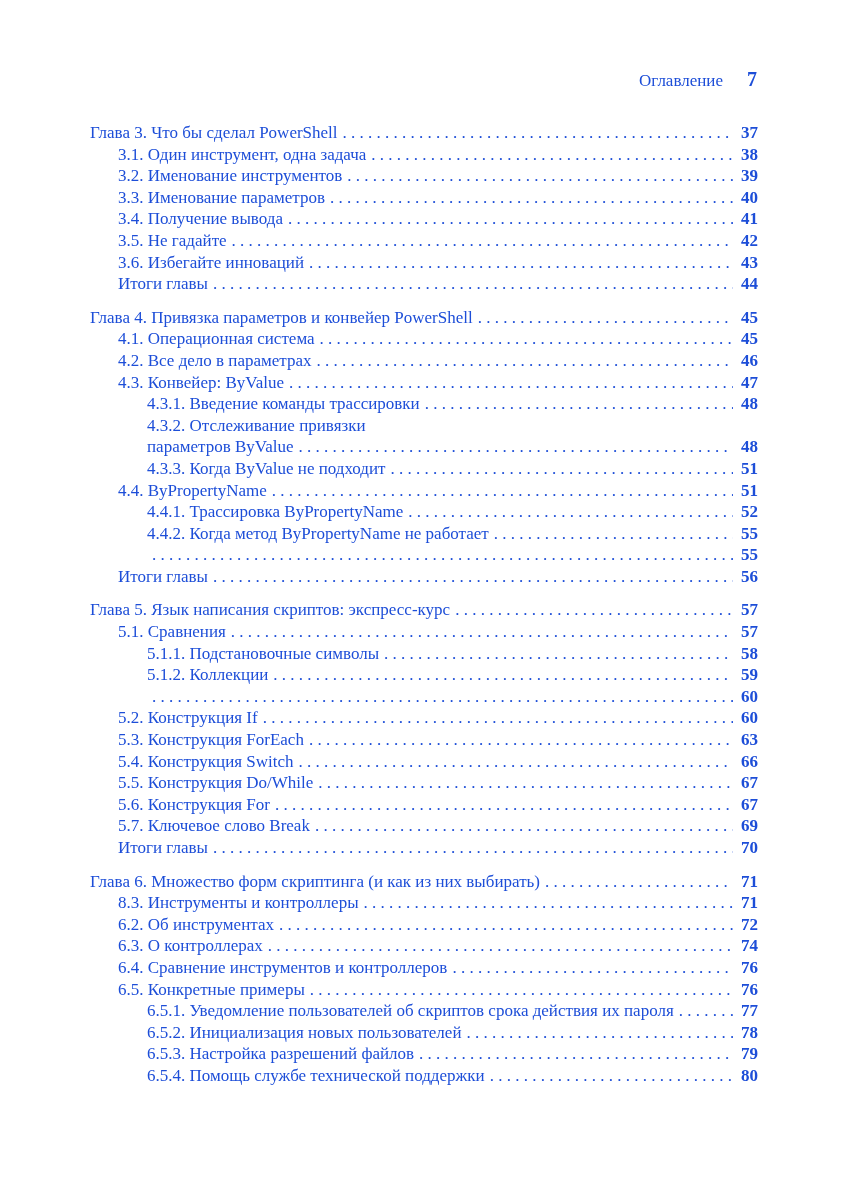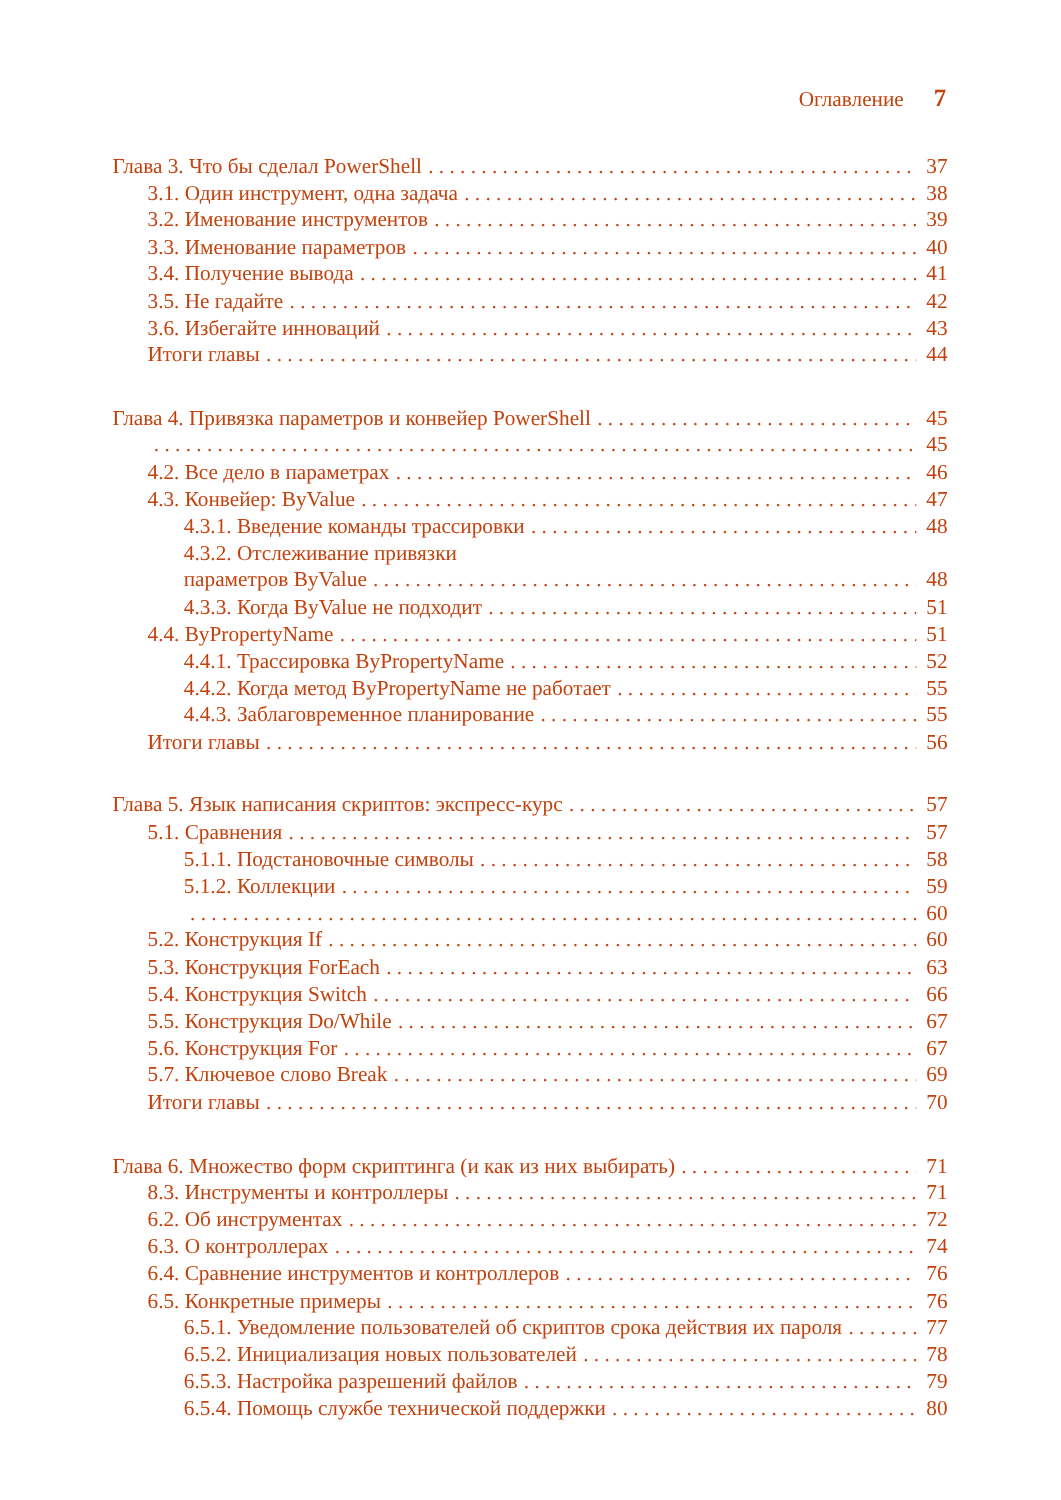--- a/index.html
+++ b/index.html
@@ -7,21 +7,21 @@
     margin: 0;
     padding: 0;
     background: #ffffff;
   }
   .page {
     position: relative;
     width: 849px;
     height: 1200px;
     background: #ffffff;
     font-family: "Liberation Serif", "DejaVu Serif", serif;
-    color: #c2410c;
+    color: #1d4ed8;
     overflow: hidden;
   }
   .running-head {
     position: absolute;
     top: 68px;
     right: 92px;
     display: flex;
     align-items: baseline;
     gap: 24px;
   }
@@ -37,37 +37,38 @@
     top: 122px;
     left: 90px;
     width: 668px;
   }
   .row {
     display: flex;
     align-items: baseline;
     font-size: 17px;
     line-height: 21.6px;
   }
-  .row.gap { margin-top: 29px; }
+  .row.gap { margin-top: 12px; }
   .indent-0 { padding-left: 0; }
   .indent-1 { padding-left: 28px; }
   .indent-2 { padding-left: 57px; }
   .txt { white-space: nowrap; }
   .txt b { font-weight: normal; }
   .leader {
     flex: 1 1 auto;
     min-width: 10px;
     overflow: hidden;
     white-space: nowrap;
     margin: 0 3px 0 5px;
   }
   .page-num {
     min-width: 22px;
     text-align: right;
     white-space: nowrap;
+    font-weight: bold;
   }
 </style>
 </head>
 <body>
 
 <div class="page">
 
   <div class="running-head">
     <span class="rh-title">Оглавление</span>
     <span class="rh-num">7</span>
@@ -113,20 +114,21 @@
         <span class="txt">Итоги главы</span>
         <span class="leader">. . . . . . . . . . . . . . . . . . . . . . . . . . . . . . . . . . . . . . . . . . . . . . . . . . . . . . . . . . . . . . . . . . . . . . . . . . . . . . . . . . . . . . . . . . </span>
         <span class="page-num">44</span>
       </div>
       <div class="row indent-0 gap">
         <span class="txt"><b>Глава 4.</b> Привязка параметров и конвейер PowerShell</span>
         <span class="leader">. . . . . . . . . . . . . . . . . . . . . . . . . . . . . . . . . . . . . . . . . . . . . . . . . . . . . . . . . . . . . . . . . . . . . . . . . . . . . . . . . . . . . . . . . . </span>
         <span class="page-num">45</span>
       </div>
       <div class="row indent-1">
+        <span class="txt">4.1. Операционная система</span>
         <span class="leader">. . . . . . . . . . . . . . . . . . . . . . . . . . . . . . . . . . . . . . . . . . . . . . . . . . . . . . . . . . . . . . . . . . . . . . . . . . . . . . . . . . . . . . . . . . </span>
         <span class="page-num">45</span>
       </div>
       <div class="row indent-1">
         <span class="txt">4.2. Все дело в параметрах</span>
         <span class="leader">. . . . . . . . . . . . . . . . . . . . . . . . . . . . . . . . . . . . . . . . . . . . . . . . . . . . . . . . . . . . . . . . . . . . . . . . . . . . . . . . . . . . . . . . . . </span>
         <span class="page-num">46</span>
       </div>
       <div class="row indent-1">
         <span class="txt">4.3. Конвейер: ByValue</span>
@@ -160,21 +162,20 @@
         <span class="txt">4.4.1. Трассировка ByPropertyName</span>
         <span class="leader">. . . . . . . . . . . . . . . . . . . . . . . . . . . . . . . . . . . . . . . . . . . . . . . . . . . . . . . . . . . . . . . . . . . . . . . . . . . . . . . . . . . . . . . . . . </span>
         <span class="page-num">52</span>
       </div>
       <div class="row indent-2">
         <span class="txt">4.4.2. Когда метод ByPropertyName не работает</span>
         <span class="leader">. . . . . . . . . . . . . . . . . . . . . . . . . . . . . . . . . . . . . . . . . . . . . . . . . . . . . . . . . . . . . . . . . . . . . . . . . . . . . . . . . . . . . . . . . . </span>
         <span class="page-num">55</span>
       </div>
       <div class="row indent-2">
-        <span class="txt">4.4.3. Заблаговременное планирование</span>
         <span class="leader">. . . . . . . . . . . . . . . . . . . . . . . . . . . . . . . . . . . . . . . . . . . . . . . . . . . . . . . . . . . . . . . . . . . . . . . . . . . . . . . . . . . . . . . . . . </span>
         <span class="page-num">55</span>
       </div>
       <div class="row indent-1">
         <span class="txt">Итоги главы</span>
         <span class="leader">. . . . . . . . . . . . . . . . . . . . . . . . . . . . . . . . . . . . . . . . . . . . . . . . . . . . . . . . . . . . . . . . . . . . . . . . . . . . . . . . . . . . . . . . . . </span>
         <span class="page-num">56</span>
       </div>
       <div class="row indent-0 gap">
         <span class="txt"><b>Глава 5.</b> Язык написания скриптов: экспресс-курс</span>

